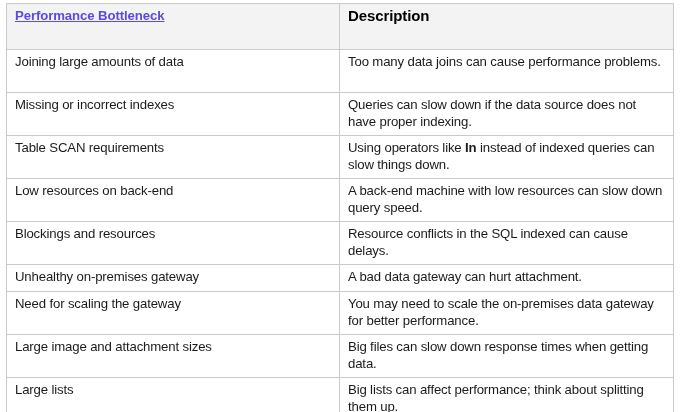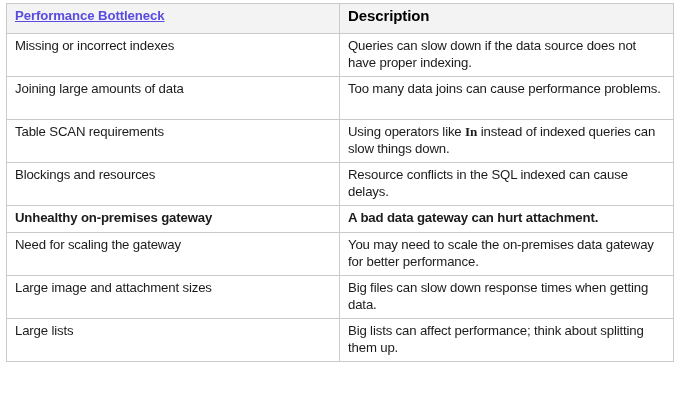--- a/index.html
+++ b/index.html
@@ -51,21 +51,21 @@
     color: #1b1b1b;
     font-stretch: condensed;
     transform-origin: left top;
   }
 
   table.bottleneck-table thead th {
     background: #f3f3f4;
     text-align: left;
     height: 21px;
     padding-top: 4px;
-    padding-bottom: 4px;
+    padding-bottom: 20px;
   }
 
   .hdr-link {
     color: #5a4be0;
     font-weight: bold;
     text-decoration: underline;
     text-underline-offset: 1px;
     cursor: pointer;
     font-size: 13.2px;
     letter-spacing: -0.1px;
@@ -77,25 +77,25 @@
     font-size: 15px;
     letter-spacing: -0.1px;
   }
 
   .cell-text {
     display: block;
     letter-spacing: -0.15px;
     word-spacing: 0px;
   }
 
-  .cell-text b { font-weight: bold; font-family: Liberation Serif, serif; }
+  .cell-text b { font-weight: bold; }
 
   
   tr.row-2line td { height: 33px; }
-  tr.row-1line td { height: 17px; font-weight: bold; }
+  tr.row-1line td { height: 17px; }
 </style>
 </head>
 <body>
 
 <div class="page">
   <div class="table-wrap">
     <table class="bottleneck-table">
       <colgroup>
         <col class="col-bottleneck">
         <col class="col-description">
@@ -106,40 +106,48 @@
             <span class="hdr-link">Performance Bottleneck</span>
           </th>
           <th>
             <span class="hdr-plain">Description</span>
           </th>
         </tr>
       </thead>
       <tbody id="table-body">
           <tr class="row-2line">
             <td>
+              <span class="cell-text">Joining large amounts of data</span>
+            </td>
+            <td>
+              <span class="cell-text">Too many data joins can cause performance problems.</span>
+            </td>
+          </tr>
+          <tr class="row-2line">
+            <td>
               <span class="cell-text">Missing or incorrect indexes</span>
             </td>
             <td>
               <span class="cell-text">Queries can slow down if the data source does not have proper indexing.</span>
             </td>
           </tr>
           <tr class="row-2line">
             <td>
-              <span class="cell-text">Joining large amounts of data</span>
+              <span class="cell-text">Table SCAN requirements</span>
             </td>
             <td>
-              <span class="cell-text">Too many data joins can cause performance problems.</span>
+              <span class="cell-text">Using operators like <b>In</b> instead of indexed queries can slow things down.</span>
             </td>
           </tr>
           <tr class="row-2line">
             <td>
-              <span class="cell-text">Table SCAN requirements</span>
+              <span class="cell-text">Low resources on back-end</span>
             </td>
             <td>
-              <span class="cell-text">Using operators like <b>In</b> instead of indexed queries can slow things down.</span>
+              <span class="cell-text">A back-end machine with low resources can slow down query speed.</span>
             </td>
           </tr>
           <tr class="row-2line">
             <td>
               <span class="cell-text">Blockings and resources</span>
             </td>
             <td>
               <span class="cell-text">Resource conflicts in the SQL indexed can cause delays.</span>
             </td>
           </tr>

